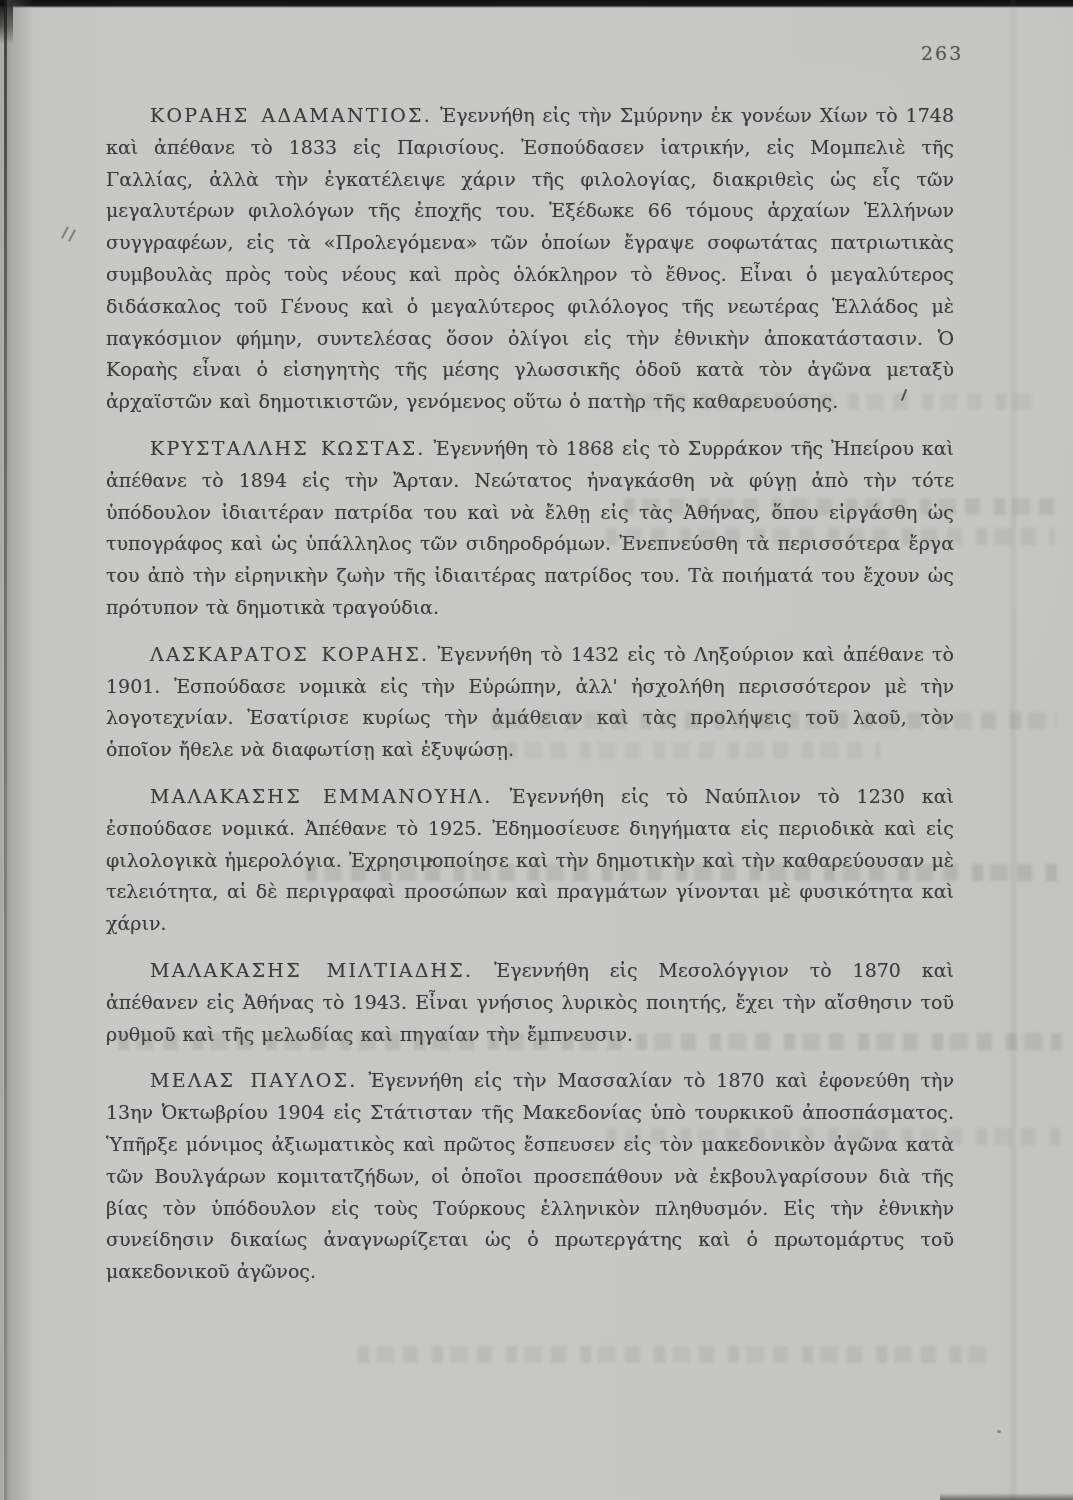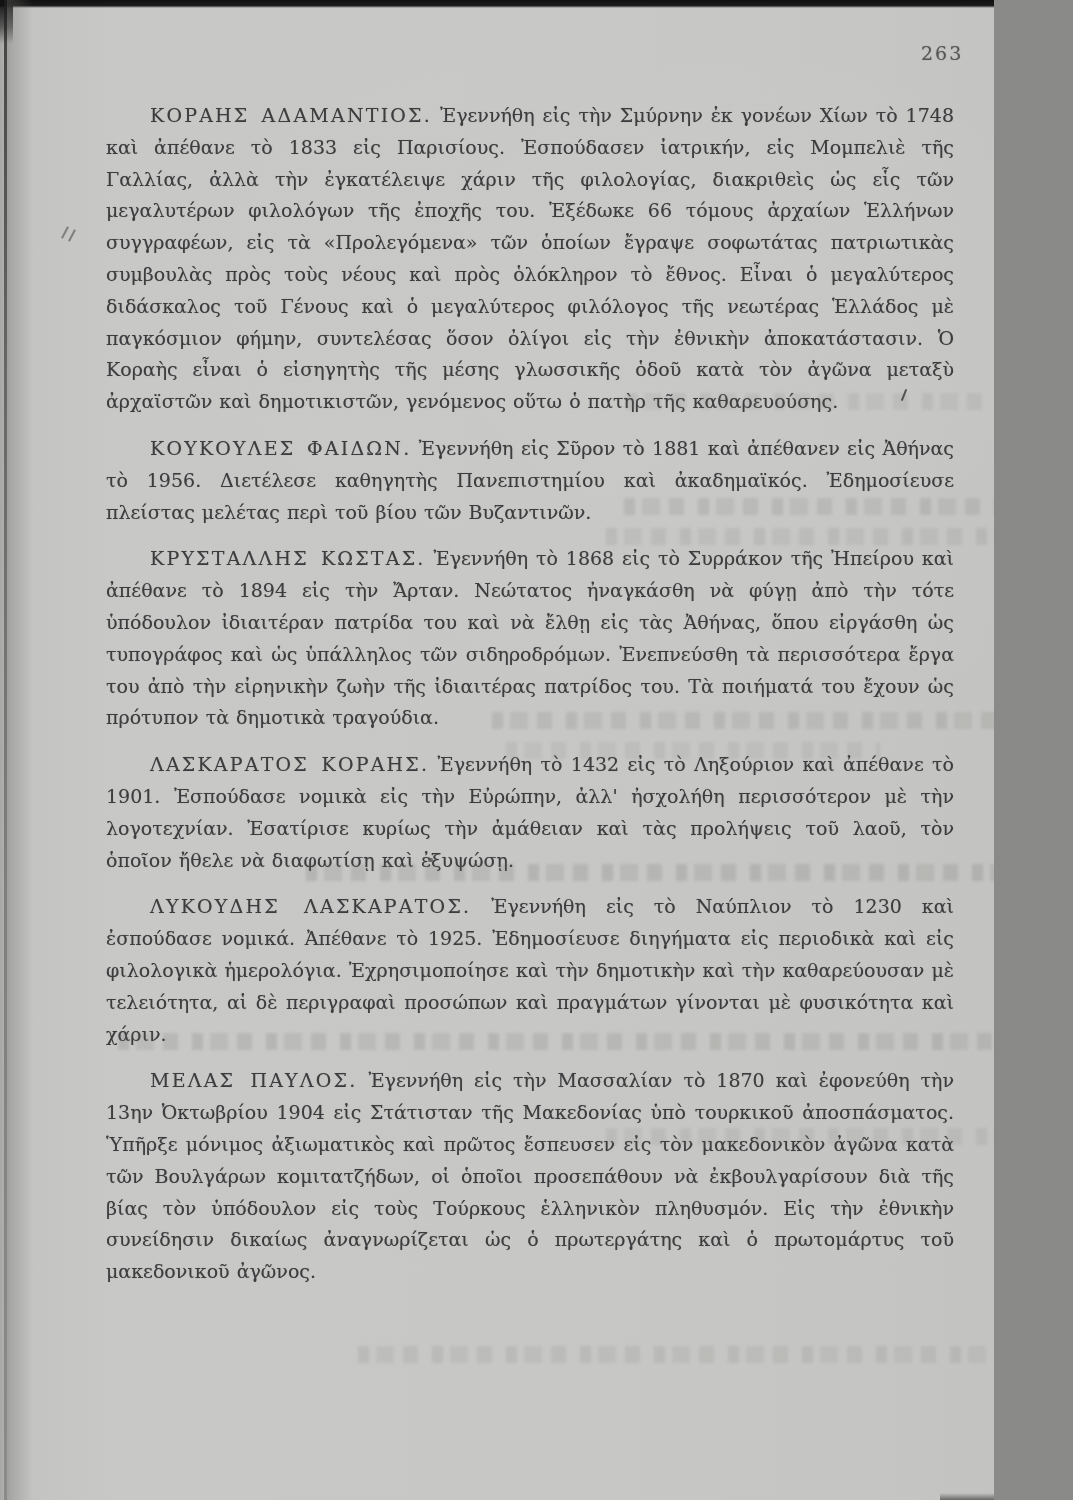--- a/index.html
+++ b/index.html
@@ -2,21 +2,21 @@
 <html lang="el"><head>
 <meta charset="utf-8">
 <style>
   html, body {
     margin: 0;
     padding: 0;
     background: #8a8a88;
   }
   .page {
     position: relative;
-    width: 994px;
+    width: 1073px;
     height: 1500px;
     overflow: hidden;
     background:
       radial-gradient(ellipse 900px 700px at 75% 20%, rgba(255,255,255,0.05), rgba(0,0,0,0) 70%),
       linear-gradient(90deg, #a8a8a6 0px, #bdbdbb 12px, #c4c4c2 34px, #c8c8c6 120px, #c7c7c5 55%, #c5c5c3 88%, #c3c3c1 100%),
       #c6c6c4;
     font-family: "DejaVu Serif", "Liberation Serif", serif;
     text-decoration: underline;
   }
   
@@ -119,24 +119,24 @@
   <div class="scan-corner"></div>
   <div class="scan-left-line"></div>
   <div class="gutter-shade"></div>
   <div class="edge-crease"></div>
   <div class="scan-bottom-smudge"></div>
 
   <div class="page-number">263</div>
 
   <main class="text-block">
     <p class="entry"><span class="entry-name">ΚΟΡΑΗΣ ΑΔΑΜΑΝΤΙΟΣ.</span> <span class="entry-body">Ἐγεννήθη εἰς τὴν Σμύρνην ἐκ γονέων Χίων τὸ 1748 καὶ ἀπέθανε τὸ 1833 εἰς Παρισίους. Ἐσπούδασεν ἰατρικήν, εἰς Μομπελιὲ τῆς Γαλλίας, ἀλλὰ τὴν ἐγκατέλειψε χάριν τῆς φιλολογίας, διακριθεὶς ὡς εἷς τῶν μεγαλυτέρων φιλολόγων τῆς ἐποχῆς του. Ἐξέδωκε 66 τόμους ἀρχαίων Ἑλλήνων συγγραφέων, εἰς τὰ «Προλεγόμενα» τῶν ὁποίων ἔγραψε σοφωτάτας πατριωτικὰς συμβουλὰς πρὸς τοὺς νέους καὶ πρὸς ὁλόκληρον τὸ ἔθνος. Εἶναι ὁ μεγαλύτερος διδάσκαλος τοῦ Γένους καὶ ὁ μεγαλύτερος φιλόλογος τῆς νεωτέρας Ἑλλάδος μὲ παγκόσμιον φήμην, συντελέσας ὅσον ὀλίγοι εἰς τὴν ἐθνικὴν ἀποκατάστασιν. Ὁ Κοραὴς εἶναι ὁ εἰσηγητὴς τῆς μέσης γλωσσικῆς ὁδοῦ κατὰ τὸν ἀγῶνα μεταξὺ ἀρχαϊστῶν καὶ δημοτικιστῶν, γενόμενος οὕτω ὁ πατὴρ τῆς καθαρευούσης.</span></p>
-    <p class="entry"><span class="entry-name">ΚΟΥΚΟΥΛΕΣ ΦΑΙΔΩΝ.</span> <span class="entry-body">Ἐγεννήθη εἰς Σῦρον τὸ 1881 καὶ ἀπέθανεν εἰς Ἀθήνας τὸ 1956. Διετέλεσε καθηγητὴς Πανεπιστημίου καὶ ἀκαδημαϊκός. Ἐδημοσίευσε πλείστας μελέτας περὶ τοῦ βίου τῶν Βυζαντινῶν.</span></p>
     <p class="entry"><span class="entry-name">ΚΡΥΣΤΑΛΛΗΣ ΚΩΣΤΑΣ.</span> <span class="entry-body">Ἐγεννήθη τὸ 1868 εἰς τὸ Συρράκον τῆς Ἠπείρου καὶ ἀπέθανε τὸ 1894 εἰς τὴν Ἄρταν. Νεώτατος ἠναγκάσθη νὰ φύγῃ ἀπὸ τὴν τότε ὑπόδουλον ἰδιαιτέραν πατρίδα του καὶ νὰ ἔλθῃ εἰς τὰς Ἀθήνας, ὅπου εἰργάσθη ὡς τυπογράφος καὶ ὡς ὑπάλληλος τῶν σιδηροδρόμων. Ἐνεπνεύσθη τὰ περισσότερα ἔργα του ἀπὸ τὴν εἰρηνικὴν ζωὴν τῆς ἰδιαιτέρας πατρίδος του. Τὰ ποιήματά του ἔχουν ὡς πρότυπον τὰ δημοτικὰ τραγούδια.</span></p>
     <p class="entry"><span class="entry-name">ΛΑΣΚΑΡΑΤΟΣ ΚΟΡΑΗΣ.</span> <span class="entry-body">Ἐγεννήθη τὸ 1432 εἰς τὸ Ληξούριον καὶ ἀπέθανε τὸ 1901. Ἐσπούδασε νομικὰ εἰς τὴν Εὐρώπην, ἀλλ' ἠσχολήθη περισσότερον μὲ τὴν λογοτεχνίαν. Ἐσατίρισε κυρίως τὴν ἀμάθειαν καὶ τὰς προλήψεις τοῦ λαοῦ, τὸν ὁποῖον ἤθελε νὰ διαφωτίσῃ καὶ ἐξυψώσῃ.</span></p>
-    <p class="entry"><span class="entry-name">ΛΥΚΟΥΔΗΣ ΛΑΣΚΑΡΑΤΟΣ.</span> <span class="entry-body">Ἐγεννήθη εἰς τὸ Ναύπλιον τὸ 1230 καὶ ἐσπούδασε νομικά. Ἀπέθανε τὸ 1925. Ἐδημοσίευσε διηγήματα εἰς περιοδικὰ καὶ εἰς φιλολογικὰ ἡμερολόγια. Ἐχρησιμοποίησε καὶ τὴν δημοτικὴν καὶ τὴν καθαρεύουσαν μὲ τελειότητα, αἱ δὲ περιγραφαὶ προσώπων καὶ πραγμάτων γίνονται μὲ φυσικότητα καὶ χάριν.</span></p>
+    <p class="entry"><span class="entry-name">ΜΑΛΑΚΑΣΗΣ ΕΜΜΑΝΟΥΗΛ.</span> <span class="entry-body">Ἐγεννήθη εἰς τὸ Ναύπλιον τὸ 1230 καὶ ἐσπούδασε νομικά. Ἀπέθανε τὸ 1925. Ἐδημοσίευσε διηγήματα εἰς περιοδικὰ καὶ εἰς φιλολογικὰ ἡμερολόγια. Ἐχρησιμοποίησε καὶ τὴν δημοτικὴν καὶ τὴν καθαρεύουσαν μὲ τελειότητα, αἱ δὲ περιγραφαὶ προσώπων καὶ πραγμάτων γίνονται μὲ φυσικότητα καὶ χάριν.</span></p>
+    <p class="entry"><span class="entry-name">ΜΑΛΑΚΑΣΗΣ ΜΙΛΤΙΑΔΗΣ.</span> <span class="entry-body">Ἐγεννήθη εἰς Μεσολόγγιον τὸ 1870 καὶ ἀπέθανεν εἰς Ἀθήνας τὸ 1943. Εἶναι γνήσιος λυρικὸς ποιητής, ἔχει τὴν αἴσθησιν τοῦ ρυθμοῦ καὶ τῆς μελωδίας καὶ πηγαίαν τὴν ἔμπνευσιν.</span></p>
     <p class="entry"><span class="entry-name">ΜΕΛΑΣ ΠΑΥΛΟΣ.</span> <span class="entry-body">Ἐγεννήθη εἰς τὴν Μασσαλίαν τὸ 1870 καὶ ἐφονεύθη τὴν 13ην Ὀκτωβρίου 1904 εἰς Στάτισταν τῆς Μακεδονίας ὑπὸ τουρκικοῦ ἀποσπάσματος. Ὑπῆρξε μόνιμος ἀξιωματικὸς καὶ πρῶτος ἔσπευσεν εἰς τὸν μακεδονικὸν ἀγῶνα κατὰ τῶν Βουλγάρων κομιτατζήδων, οἱ ὁποῖοι προσεπάθουν νὰ ἐκβουλγαρίσουν διὰ τῆς βίας τὸν ὑπόδουλον εἰς τοὺς Τούρκους ἑλληνικὸν πληθυσμόν. Εἰς τὴν ἐθνικὴν συνείδησιν δικαίως ἀναγνωρίζεται ὡς ὁ πρωτεργάτης καὶ ὁ πρωτομάρτυς τοῦ μακεδονικοῦ ἀγῶνος.</span></p>
   </main>
 
   <div class="ghost g1"></div>
   <div class="ghost g2"></div>
   <div class="ghost g3"></div>
   <div class="ghost g4"></div>
   <div class="ghost g5"></div>
   <div class="ghost g6"></div>
   <div class="ghost g7"></div>

